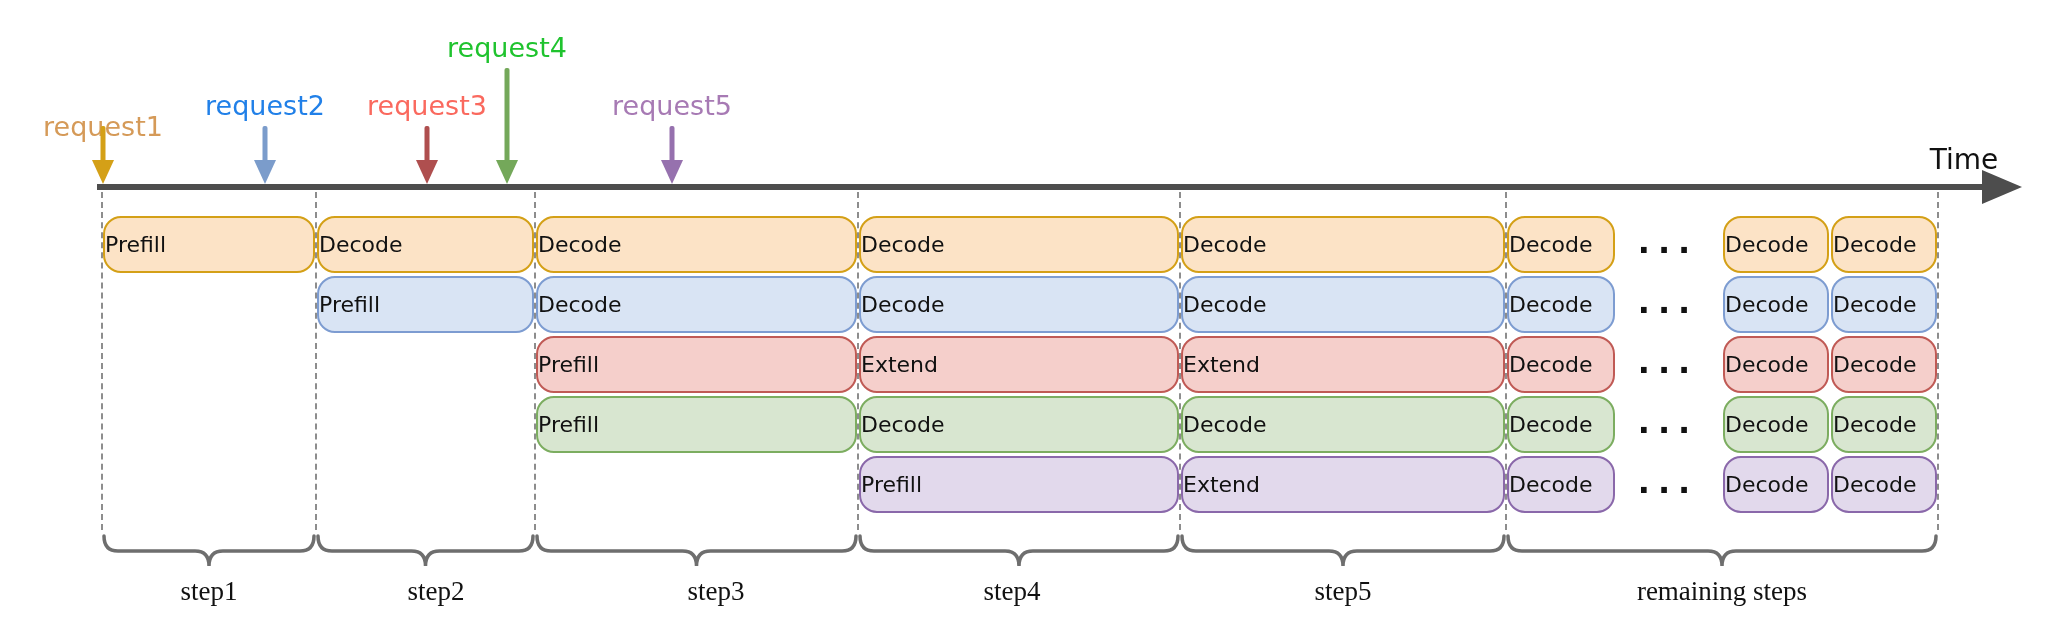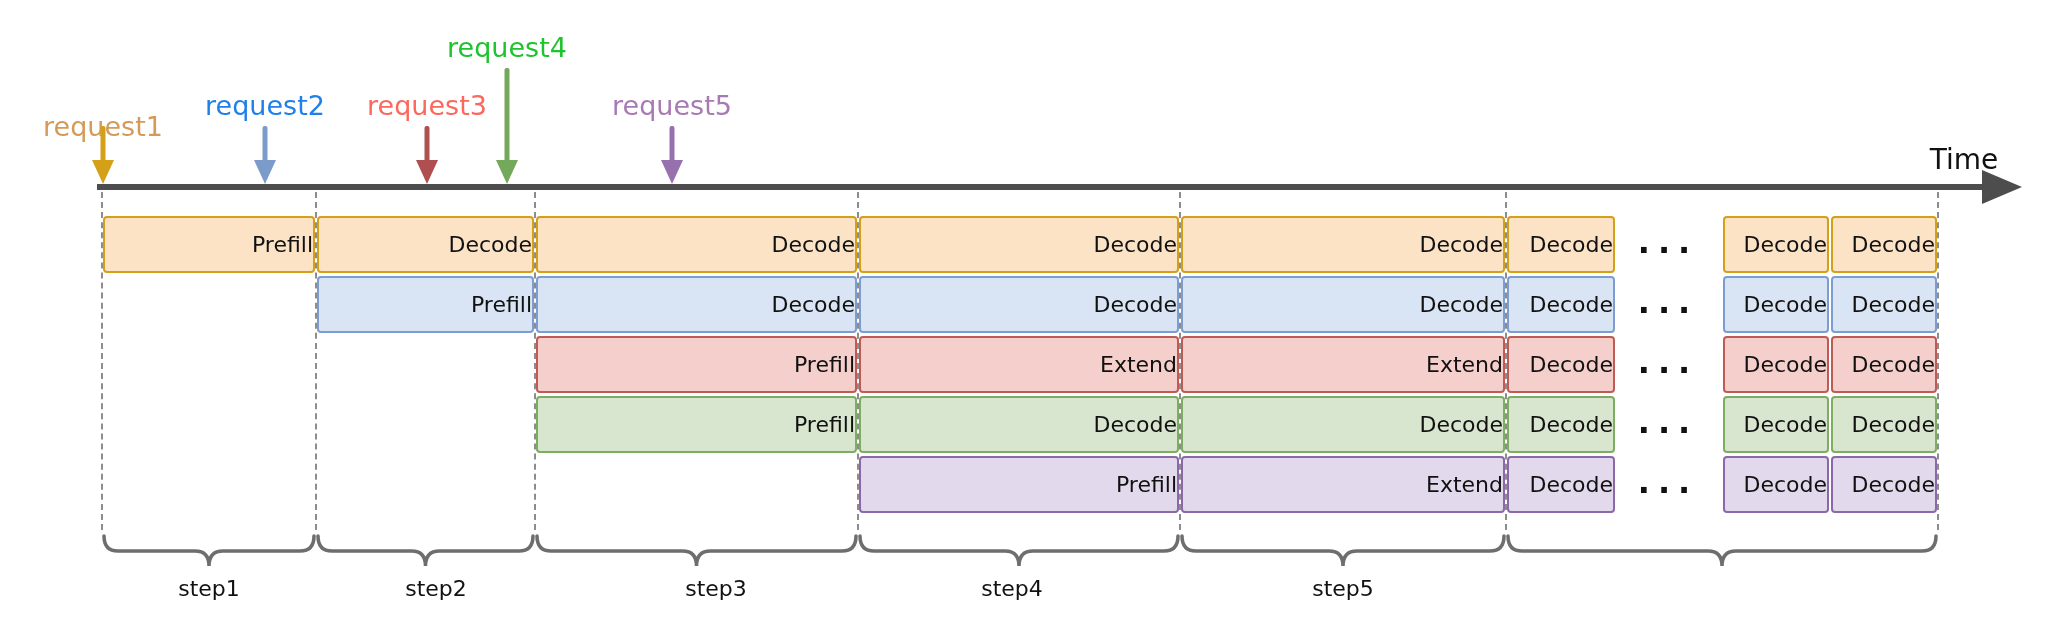--- a/index.html
+++ b/index.html
@@ -6,30 +6,30 @@
   .canvas{
     position:relative;width:2050px;height:635px;background:#ffffff;
     font-family:"DejaVu Sans","Liberation Sans",sans-serif;overflow:hidden;
   }
   .timeline-bar{position:absolute;left:97px;top:184px;width:1888px;height:6px;background:#4d4d4d;}
   .timeline-arrowhead{position:absolute;left:1982px;top:170px;width:0;height:0;
     border-top:17px solid transparent;border-bottom:17px solid transparent;border-left:40px solid #4d4d4d;}
   .time-label{position:absolute;left:1964px;top:131px;transform:translateX(-50%);
     font-size:28px;color:#111;white-space:nowrap;margin-top:12px;}
   .dash{position:absolute;top:192px;height:338px;width:0;border-left:2px dashed #8d8d8d;}
-  .block{position:absolute;box-sizing:border-box;border:2.5px solid;border-radius:4px;
-    display:flex;align-items:center;justify-content:flex-end;font-size:22px;color:#111;}
+  .block{position:absolute;box-sizing:border-box;border:2.5px solid;border-radius:18px;
+    display:flex;align-items:center;justify-content:flex-start;font-size:22px;color:#111;}
   .block span{white-space:nowrap;}
   .req-label{position:absolute;transform:translateX(-50%);font-size:27px;white-space:nowrap;}
   .arrow-shaft{position:absolute;width:5px;transform:translateX(-50%);border-radius:2px;}
   .arrow-head{position:absolute;width:0;height:0;transform:translateX(-50%);
     border-left:11px solid transparent;border-right:11px solid transparent;}
   .ellipsis{position:absolute;transform:translate(-50%,-58%);font-size:32px;font-weight:bold;
     letter-spacing:8px;color:#111;}
-  .step-label{position:absolute;transform:translateX(-50%);font-size:22px;color:#111;white-space:nowrap;}
+  .step-label{position:absolute;transform:translateX(-50%);font-size:27px;color:#111;white-space:nowrap;font-family:Liberation Serif, serif;}
   #braces{position:absolute;left:0;top:0;}
   #braces path{stroke:#6e6e6e;stroke-width:3.5;fill:none;stroke-linecap:round;}
 </style>
 </head>
 <body>
 
 <div class="canvas" id="canvas">
   <div class="timeline-bar"></div>
   <div class="timeline-arrowhead"></div>
   <div class="time-label">Time</div>
@@ -162,13 +162,14 @@
     <div class="arrow-shaft" style="left: 507px; top: 68px; height: 94px; background: rgb(116, 168, 90);"></div>
     <div class="arrow-head" style="left: 507px; top: 160px; border-top: 24px solid rgb(116, 168, 90);"></div>
     <div class="req-label" style="left: 672px; top: 90px; color: rgb(167, 122, 180);">request5</div>
     <div class="arrow-shaft" style="left: 672px; top: 126px; height: 36px; background: rgb(150, 113, 174);"></div>
     <div class="arrow-head" style="left: 672px; top: 160px; border-top: 24px solid rgb(150, 113, 174);"></div>
     <div class="step-label" style="left: 209px; top: 576px;">step1</div>
     <div class="step-label" style="left: 436px; top: 576px;">step2</div>
     <div class="step-label" style="left: 716px; top: 576px;">step3</div>
     <div class="step-label" style="left: 1012px; top: 576px;">step4</div>
     <div class="step-label" style="left: 1343px; top: 576px;">step5</div>
+    <div class="step-label" style="left: 1722px; top: 576px;">remaining steps</div>
   </div>
 
 </body></html>

